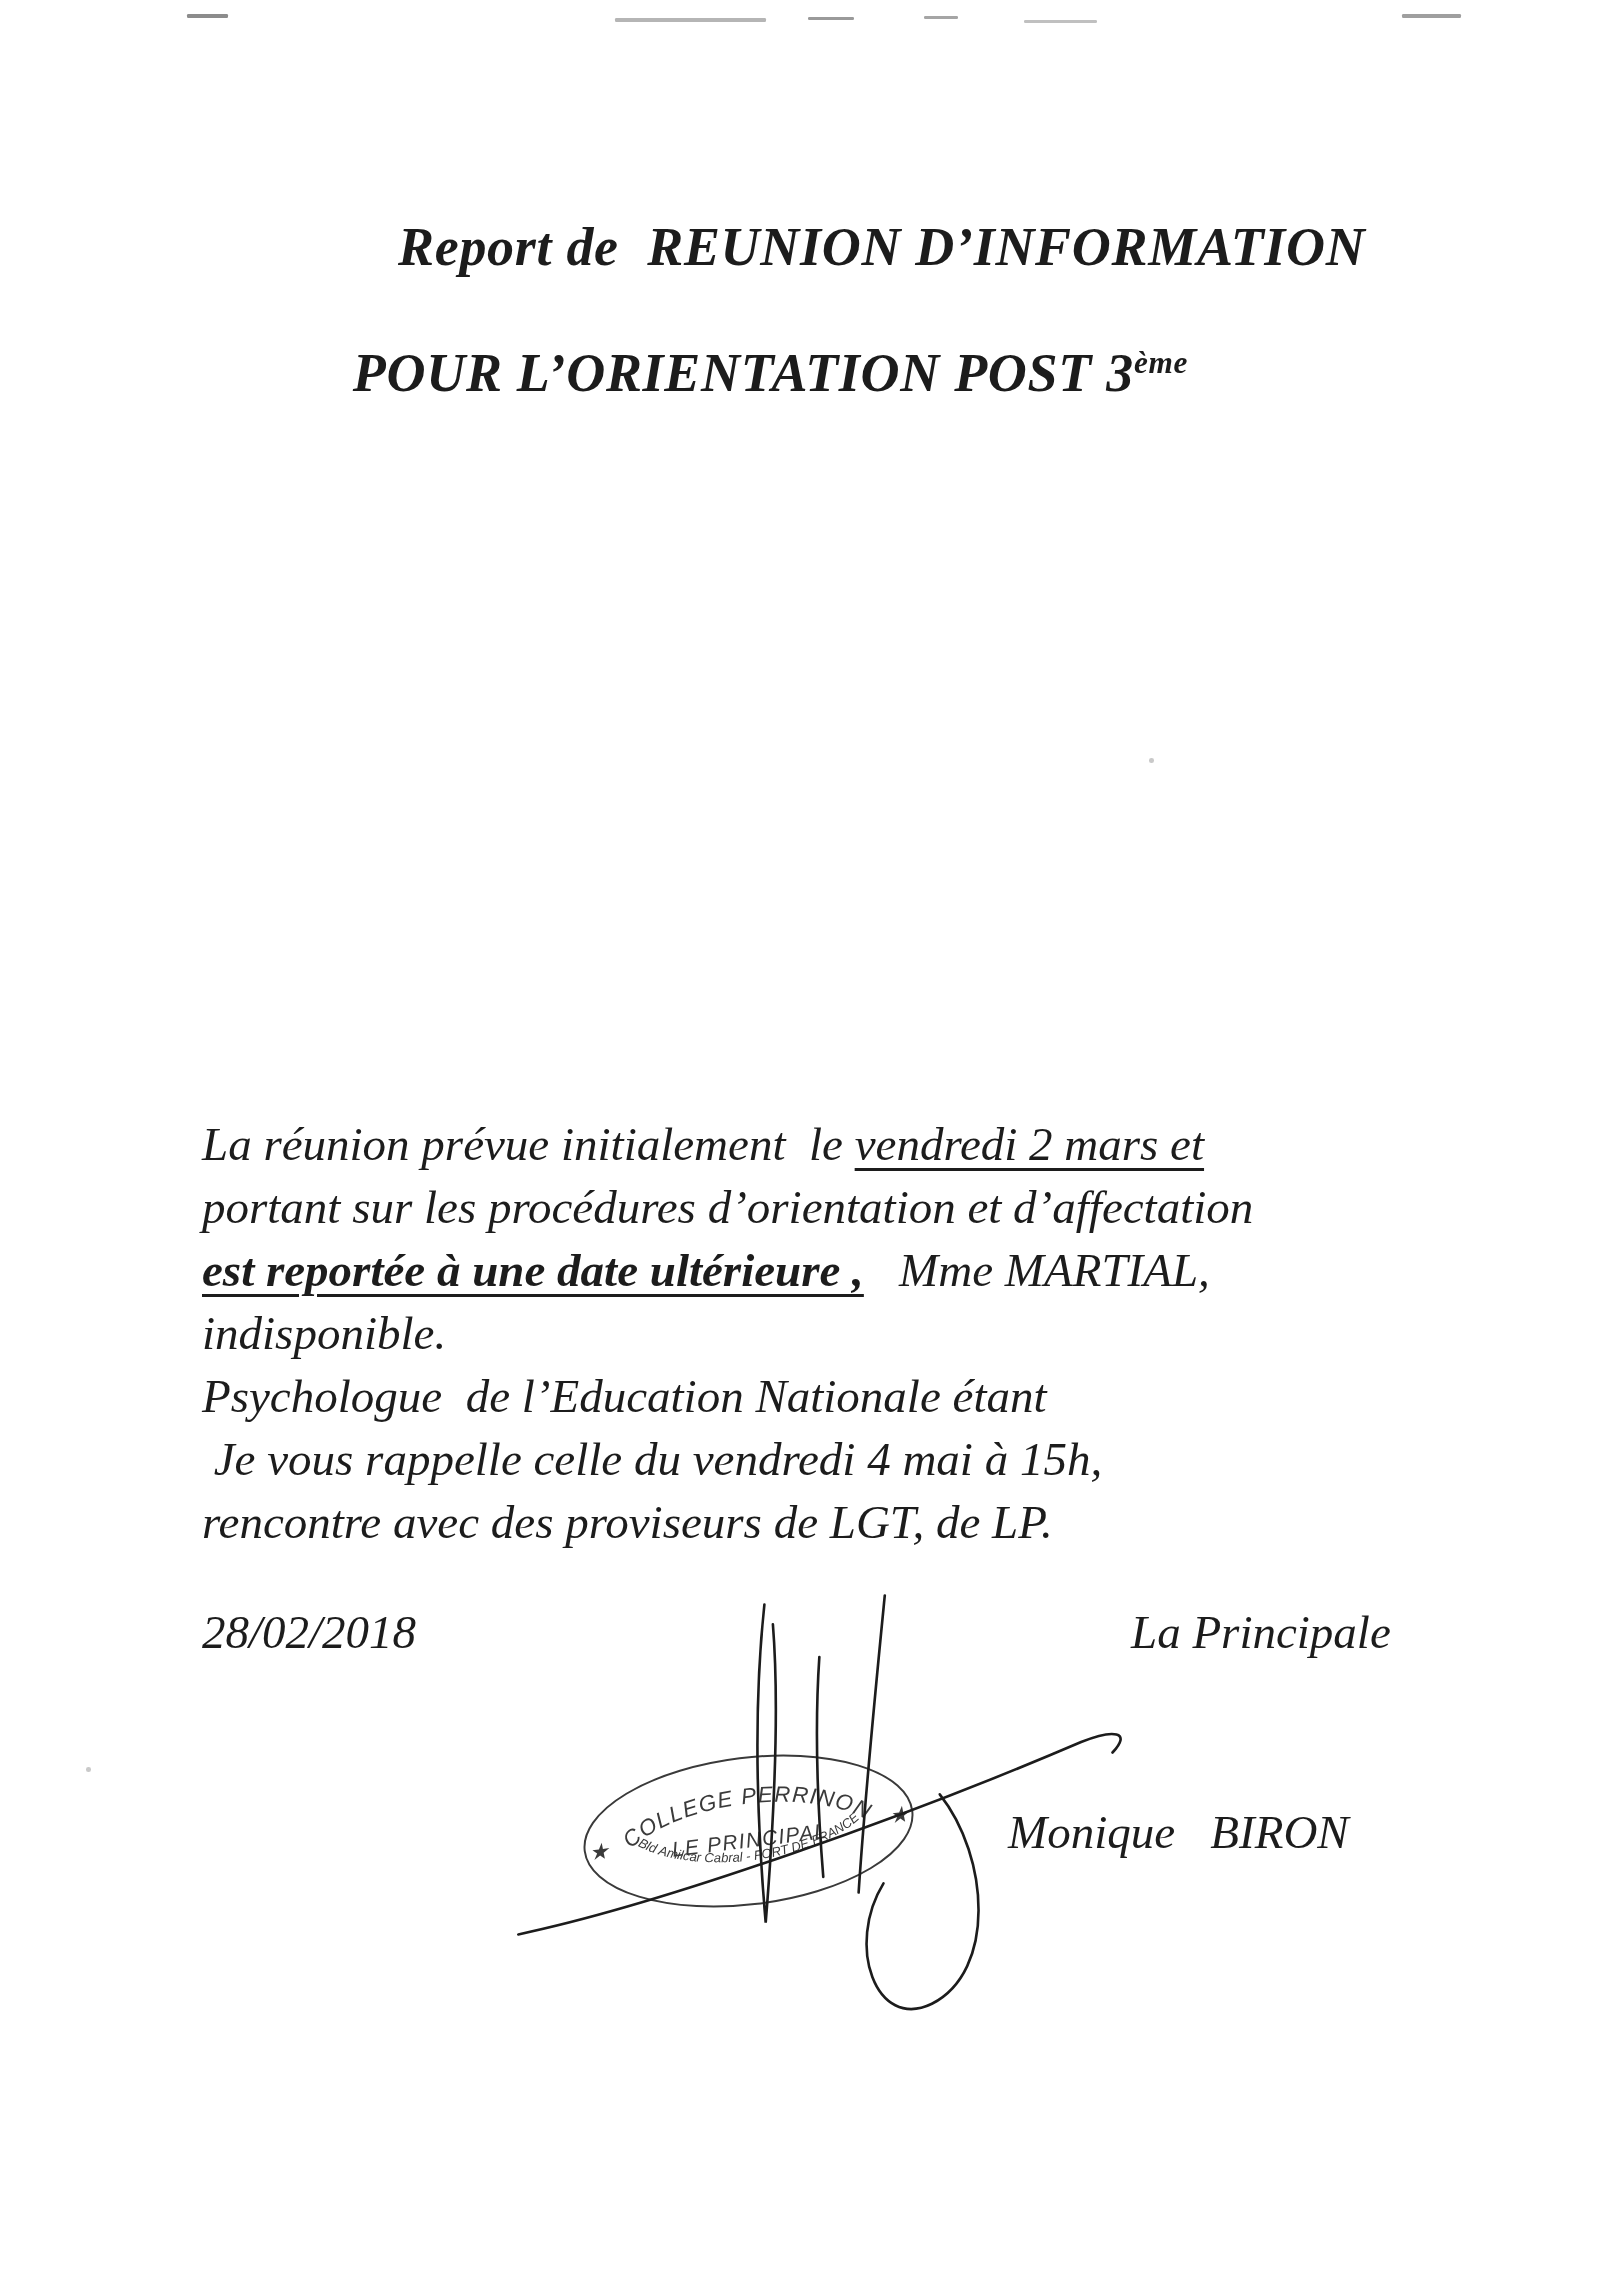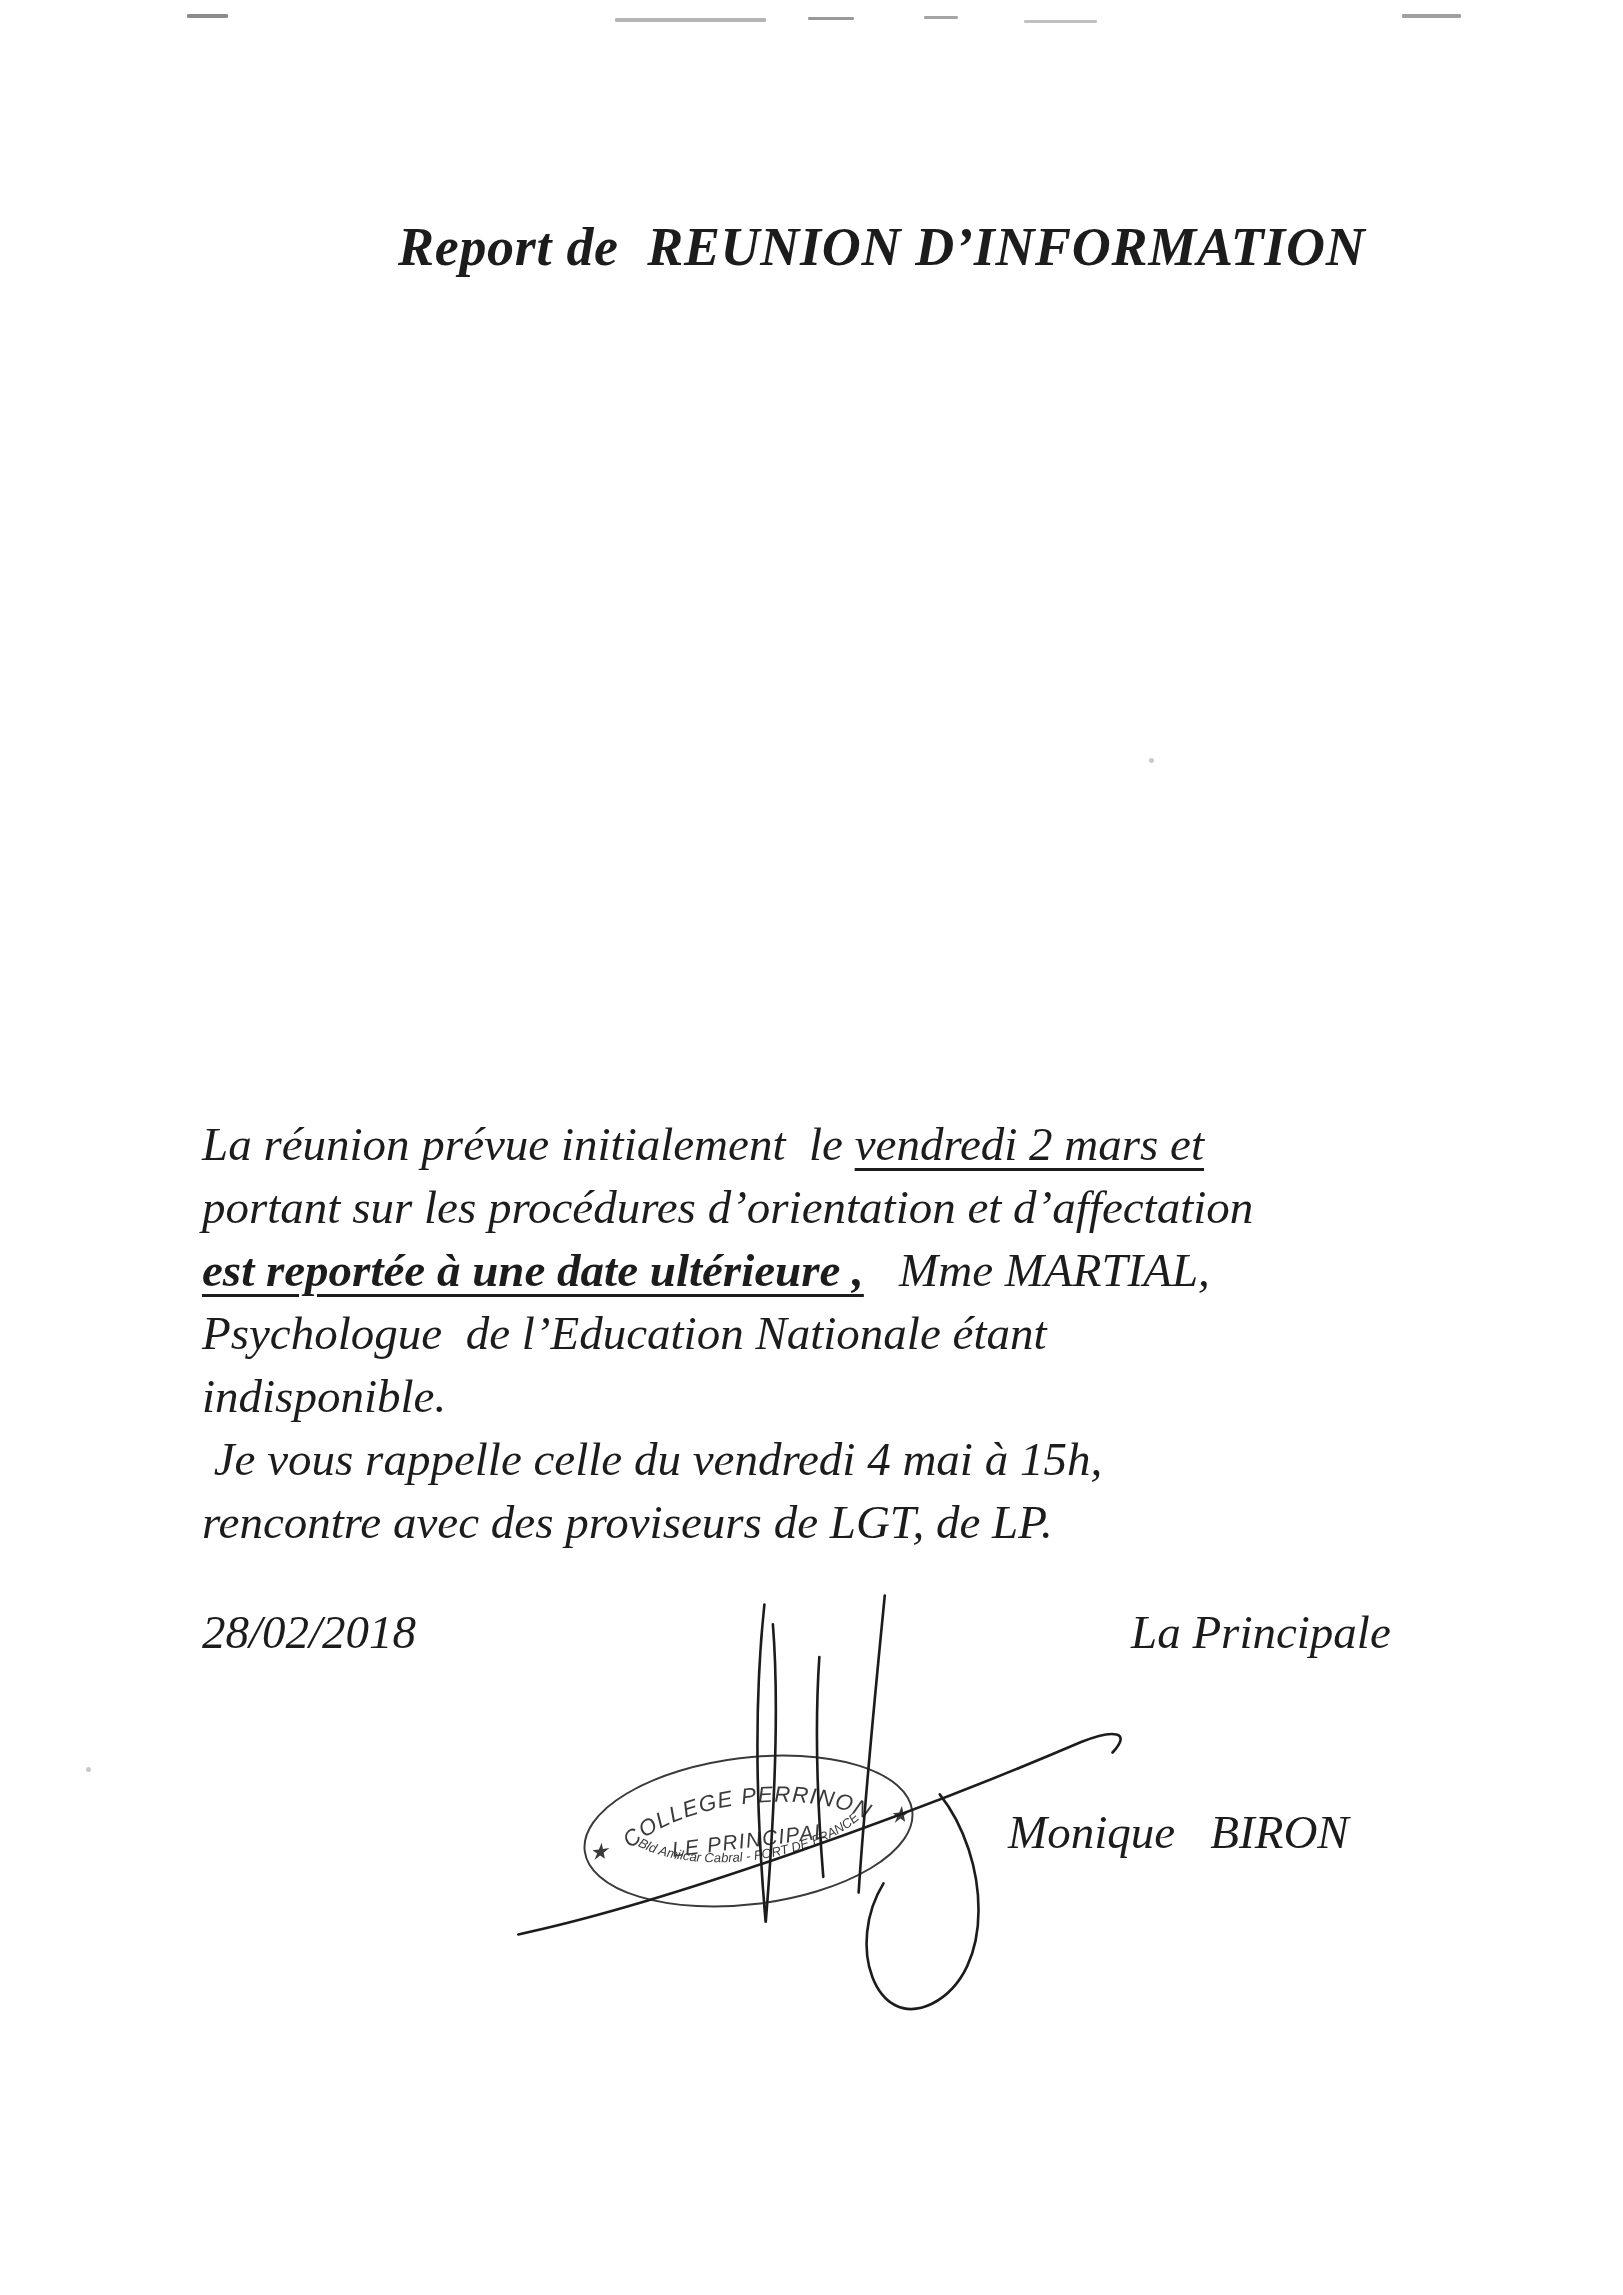--- a/index.html
+++ b/index.html
@@ -97,28 +97,31 @@
   <div class="abs artifact" style="left:187px; top:14.4px; width:41px; background:#8c8c8c;"></div>
   <div class="abs artifact" style="left:615px; top:18.3px; width:151px; background:#b5b5b5;"></div>
   <div class="abs artifact" style="left:808px; top:17px; width:46px; background:#9a9a9a;"></div>
   <div class="abs artifact" style="left:924px; top:15.7px; width:34px; background:#a5a5a5;"></div>
   <div class="abs artifact" style="left:1024px; top:19.6px; width:73px; background:#c0c0c0;"></div>
   <div class="abs artifact" style="left:1402px; top:14.4px; width:59px; background:#9f9f9f;"></div>
   <div class="abs dot" style="left:1149px; top:758px;"></div>
   <div class="abs dot" style="left:86px; top:1767px;"></div>
 
   <div class="abs title-line" style="left:398px; top:216px;">Report de  REUNION D’INFORMATION</div>
+  <div class="abs title-line" style="left:296px; top:280px;">
+    <span>POUR L’ORIENTATION POST 3</span><sup>ème</sup>
+  </div>
 
 
   <div class="abs body-block" style="left:202px; top:1113px;">
     <div class="line"><span>La réunion prévue initialement  le </span><span class="u">vendredi 2 mars et</span></div>
     <div class="line">portant sur les procédures d’orientation et d’affectation</div>
     <div class="line"><span class="bu">est reportée à une date ultérieure ,</span><span>   Mme MARTIAL,</span></div>
+    <div class="line">indisponible.</div>
     <div class="line">Psychologue  de l’Education Nationale étant</div>
-    <div class="line">indisponible.</div>
     <div class="line"> Je vous rappelle celle du vendredi 4 mai à 15h,</div>
     <div class="line">rencontre avec des proviseurs de LGT, de LP.</div>
   </div>
 
   <div class="abs plain-72" style="left:202px; top:1605px;">28/02/2018</div>
   <div class="abs plain-72" style="left:1083px; top:1605px;margin-left:48px;">La Principale</div>
   <div class="abs plain-72" style="left:1008px; top:1805px;">Monique   BIRON</div>
 
   <div class="abs stamp-wrap">
     <svg viewBox="0 0 530 250" width="347" height="164">

